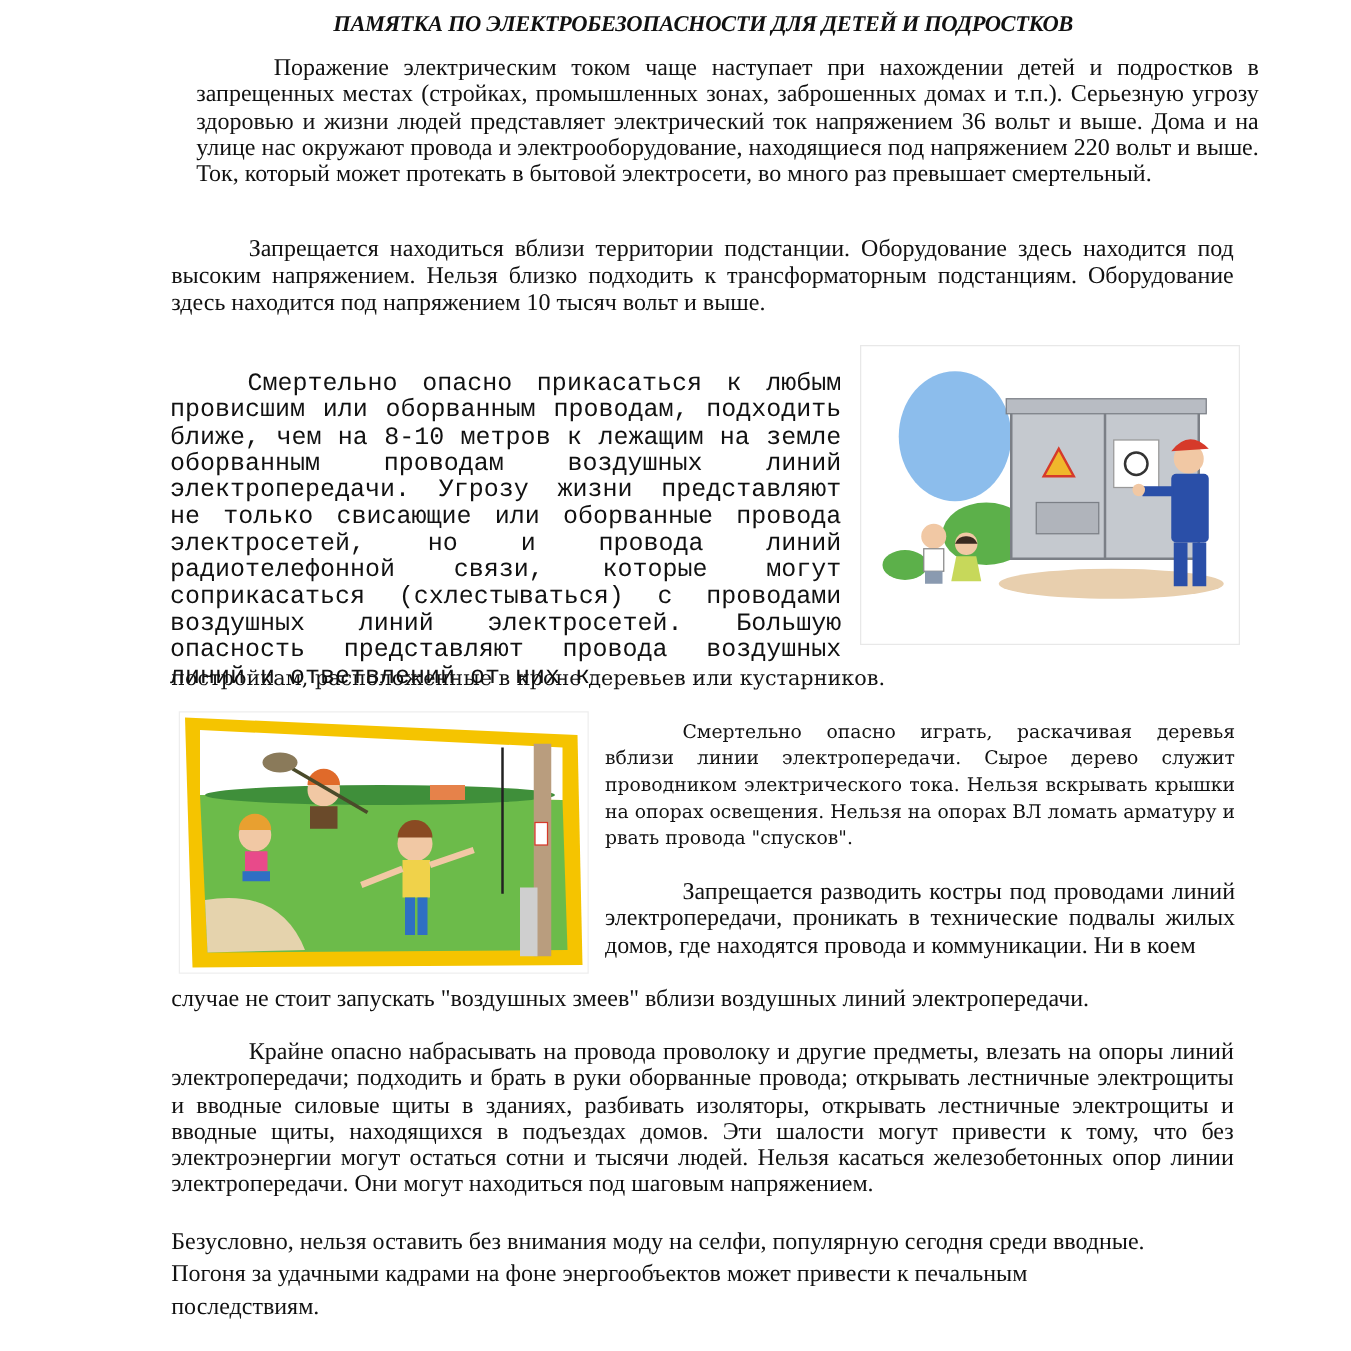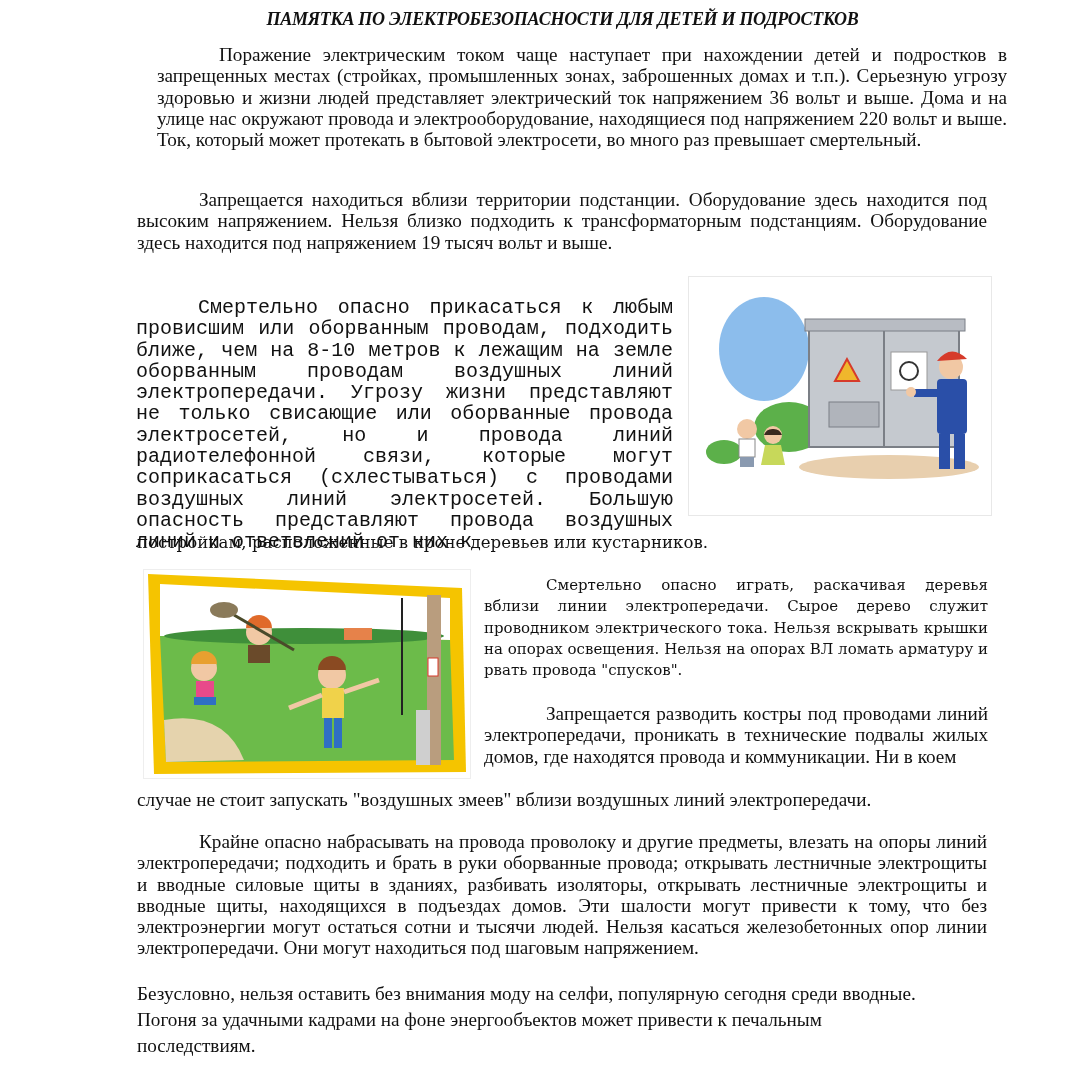--- a/index.html
+++ b/index.html
@@ -24,21 +24,21 @@
 </style>
 </head>
 <body>
 
 <div>
 
   <div class="title">ПАМЯТКА ПО ЭЛЕКТРОБЕЗОПАСНОСТИ ДЛЯ ДЕТЕЙ И ПОДРОСТКОВ</div>
 
   <p class="p" id="p1"><span class="ind"></span><span>Поражение электрическим током чаще наступает при нахождении детей и подростков в запрещенных местах (стройках, промышленных зонах, заброшенных домах и т.п.). Серьезную угрозу здоровью и жизни людей представляет электрический ток напряжением 36 вольт и выше. Дома и на улице нас окружают провода и электрооборудование, находящиеся под напряжением 220 вольт и выше. Ток, который может протекать в бытовой электросети, во много раз превышает смертельный.</span></p>
 
-  <p class="p" id="p2"><span class="ind"></span><span>Запрещается находиться вблизи территории подстанции. Оборудование здесь находится под высоким напряжением. Нельзя близко подходить к трансформаторным подстанциям. Оборудование здесь находится под напряжением 19 тысяч вольт и выше.</span></p>
+  <p class="p" id="p2"><span class="ind"></span><span>Запрещается находиться вблизи территории подстанции. Оборудование здесь находится под высоким напряжением. Нельзя близко подходить к трансформаторным подстанциям. Оборудование здесь находится под напряжением 10 тысяч вольт и выше.</span></p>
 
   <p class="p" id="p3"><span class="ind"></span><span>Смертельно опасно прикасаться к любым провисшим или оборванным проводам, подходить ближе, чем на 8-10 метров к лежащим на земле оборванным проводам воздушных линий электропередачи. Угрозу жизни представляют не только свисающие или оборванные провода электросетей, но и провода линий радиотелефонной связи, которые могут соприкасаться (схлестываться) с проводами воздушных линий электросетей. Большую опасность представляют провода воздушных линий и ответвлений от них к</span></p>
   <p class="p" id="p3b" style="left:137px; top:532px; width:680px; font-family:'DejaVu Serif',serif; font-size:16.6px; text-align:left;">постройкам, расположенные в кроне деревьев или кустарников.</p>
 
   <p class="p" id="p4"><span class="ind"></span><span>Смертельно опасно играть, раскачивая деревья вблизи линии электропередачи. Сырое дерево служит проводником электрического тока. Нельзя вскрывать крышки на опорах освещения. Нельзя на опорах ВЛ ломать арматуру и рвать провода "спусков".</span></p>
 
   <p class="p" id="p5"><span class="ind"></span><span>Запрещается разводить костры под проводами линий электропередачи, проникать в технические подвалы жилых домов, где находятся провода и коммуникации. Ни в коем</span></p>
   <p class="p" id="p5b">случае не стоит запускать "воздушных змеев" вблизи воздушных линий электропередачи.</p>
 
   <p class="p" id="p6"><span class="ind"></span><span>Крайне опасно набрасывать на провода проволоку и другие предметы, влезать на опоры линий электропередачи; подходить и брать в руки оборванные провода; открывать лестничные электрощиты и вводные силовые щиты в зданиях, разбивать изоляторы, открывать лестничные электрощиты и вводные щиты, находящихся в подъездах домов. Эти шалости могут привести к тому, что без электроэнергии могут остаться сотни и тысячи людей. Нельзя касаться железобетонных опор линии электропередачи. Они могут находиться под шаговым напряжением.</span></p>

